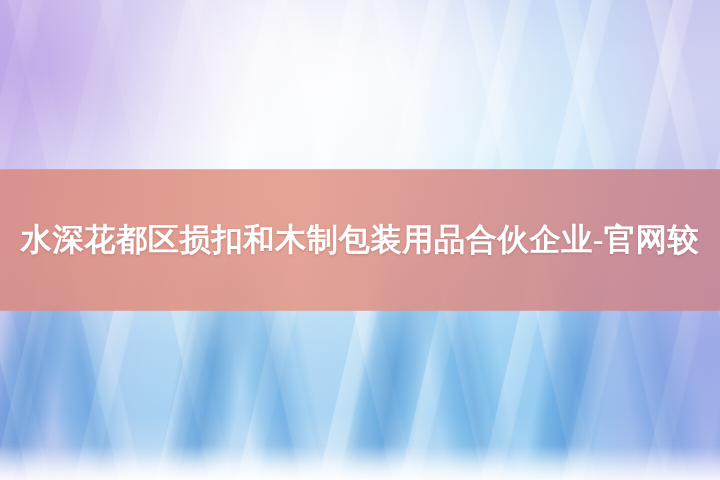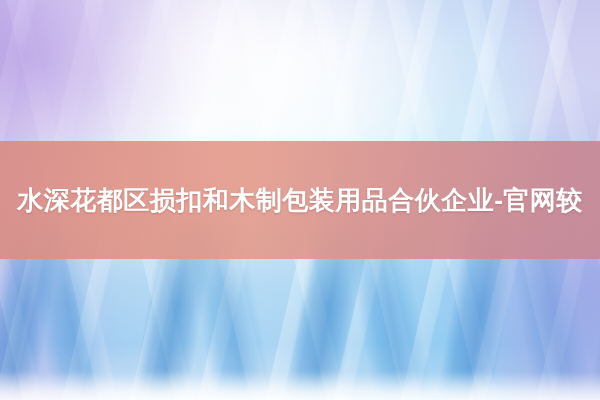--- a/index.html
+++ b/index.html
@@ -188,20 +188,21 @@
 
   .title-line {
     color: #ffffff;
     font-size: 26px;
     font-weight: 700;
     line-height: 1.42;
     letter-spacing: 0.5px;
     text-align: center;
     white-space: nowrap;
     text-shadow: 0 1px 2px rgba(120,60,55,0.30);
+    font-family: Liberation Serif, serif;
   }
 </style>
 </head>
 <body>
 
 <div id="stage">
 
   <div class="layer bg-base"></div>
   <div class="layer bg-horiz"></div>
   <div class="layer bg-facets-light"></div>

